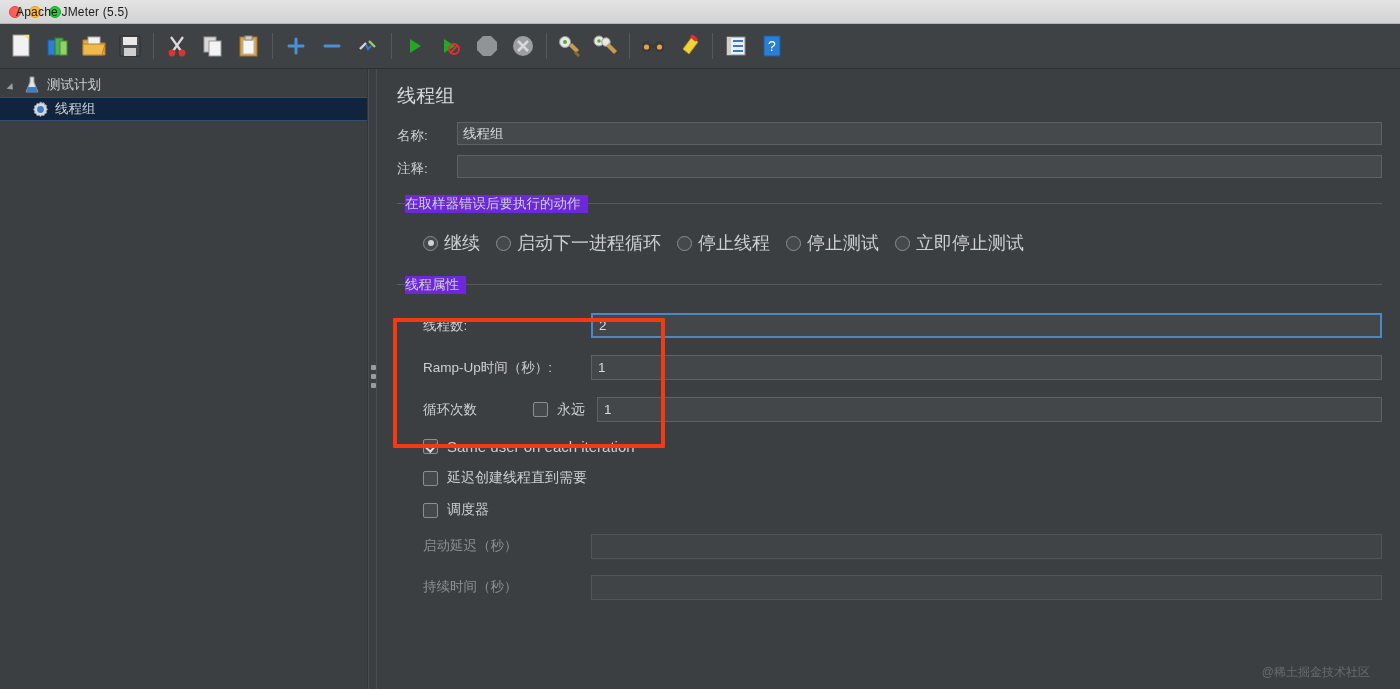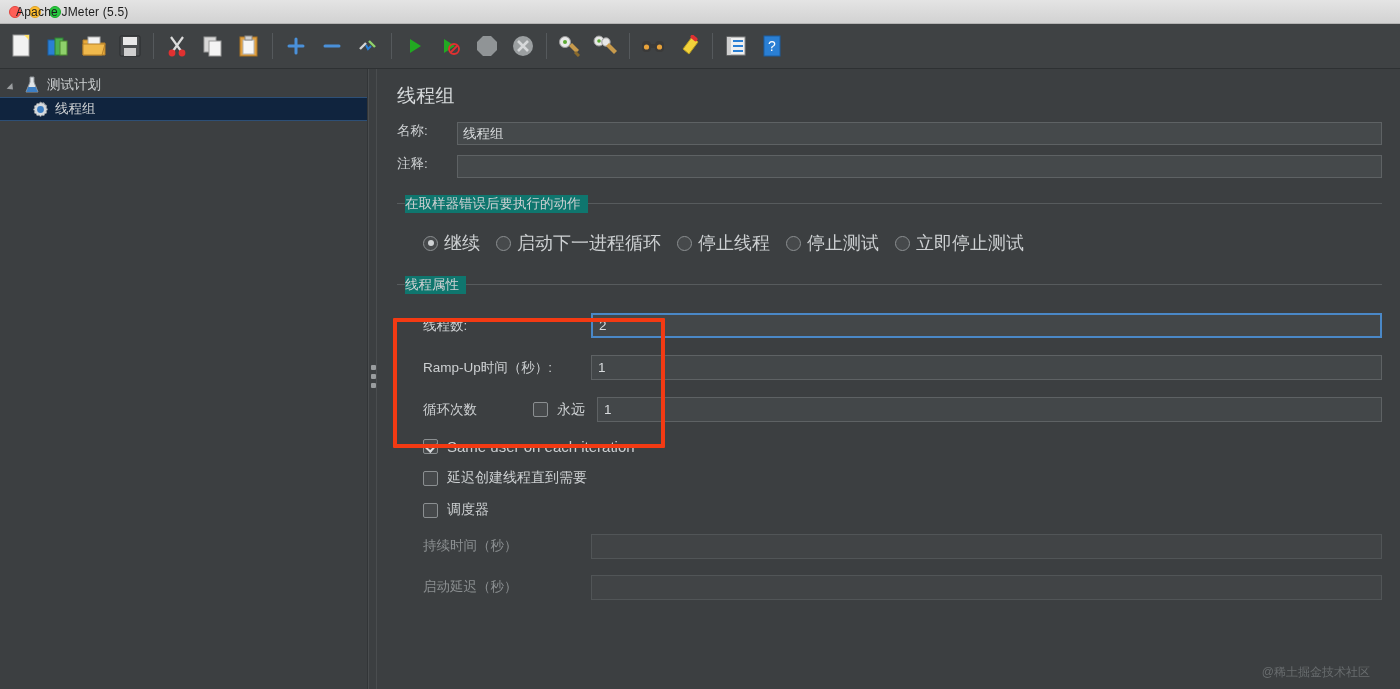--- a/index.html
+++ b/index.html
@@ -113,35 +113,35 @@
   
   .main {
     flex: 1; background: #3c3f41; padding: 14px 18px 0 20px;
     position: relative; overflow: hidden;
   }
   .panel-title {
     font-size: 19px; color: #d7dadc; margin-bottom: 13px;
     letter-spacing: .3px;
   }
 
-  .field-row { display: flex; align-items: flex-start; margin-bottom: 10px; }
+  .field-row { display: flex; align-items: flex-end; margin-bottom: 10px; }
   .field-label {
     font-size: 13.5px; color: #cdd0d2; width: 60px; flex: 0 0 60px;
   }
   .tf {
     height: 23px; background: #45494b; border: 1px solid #5e6264;
     color: #d8dbdd; font-size: 13.5px; padding: 0 5px;
     display: flex; align-items: center; flex: 1;
   }
 
   
   .group { margin-top: 16px; position: relative; }
   .group-title {
     font-size: 13.5px; color: #cdd0d2; display: inline-block;
-    padding-right: 7px; background: #0f766e; position: relative;
+    padding-right: 7px; background: #6d28d9; position: relative;
     z-index: 2; margin-left: 8px;
   }
   .group-line {
     position: absolute; left: 0; right: 0; top: 9px;
     border-top: 1px solid #575b5d; z-index: 1;
   }
   .group-line-l {
     position: absolute; left: 0; top: 9px; width: 8px;
     border-top: 1px solid #575b5d; z-index: 3;
   }
@@ -481,29 +481,29 @@
           <span class="cb"></span>
           <span class="cb-label">延迟创建线程直到需要</span>
         </div>
 
         <div class="cb-row">
           <span class="cb"></span>
           <span class="cb-label">调度器</span>
         </div>
 
         <div class="dis-row">
+          <span class="dis-label">启动延迟（秒）</span>
+          <span class="dis-input"></span>
+        </div>
+
+        <div class="dis-row">
           <span class="dis-label">持续时间（秒）</span>
           <span class="dis-input"></span>
         </div>
 
-        <div class="dis-row">
-          <span class="dis-label">启动延迟（秒）</span>
-          <span class="dis-input"></span>
-        </div>
-
       </div>
     </div>
 
     <div class="annot" style="left: 16px; top: 249px; width: 272px; height: 130px;"></div>
 
     <div class="watermark">@稀土掘金技术社区</div>
   </div>
 </div>
 
 </body></html>

